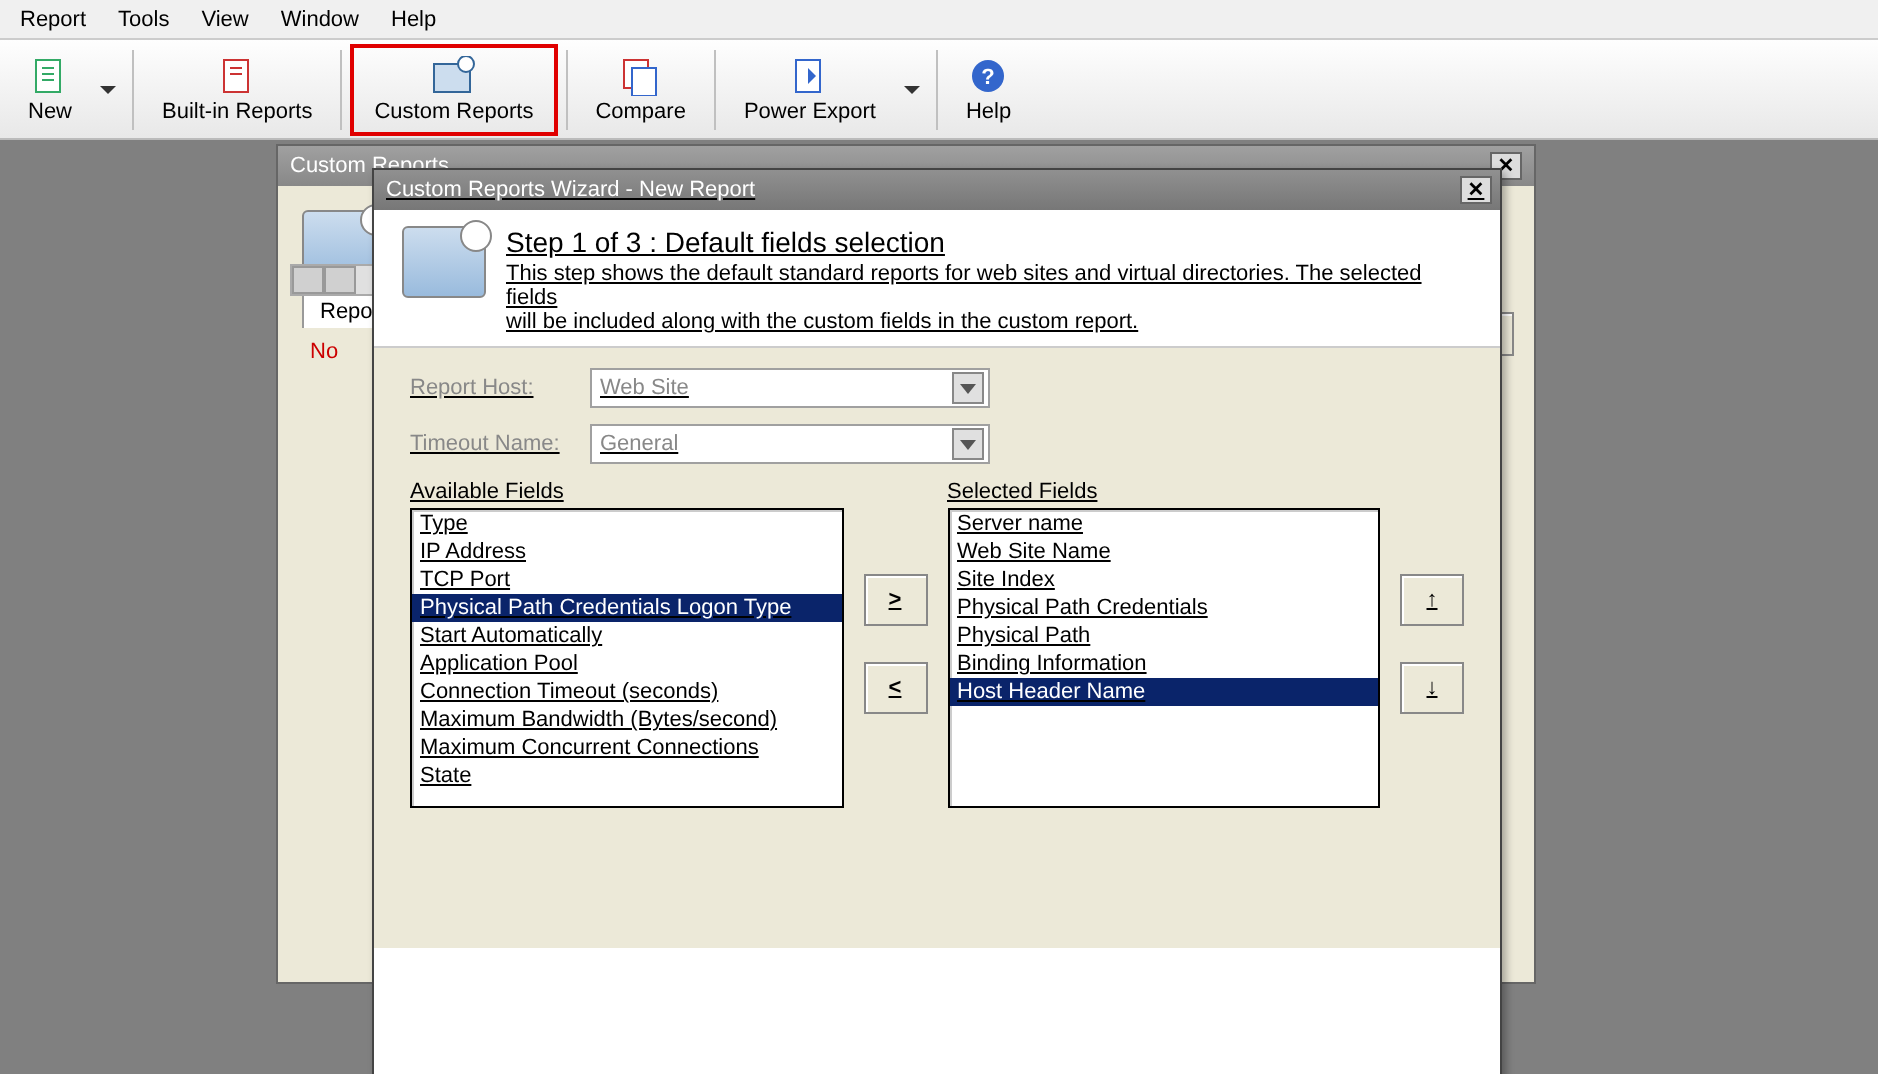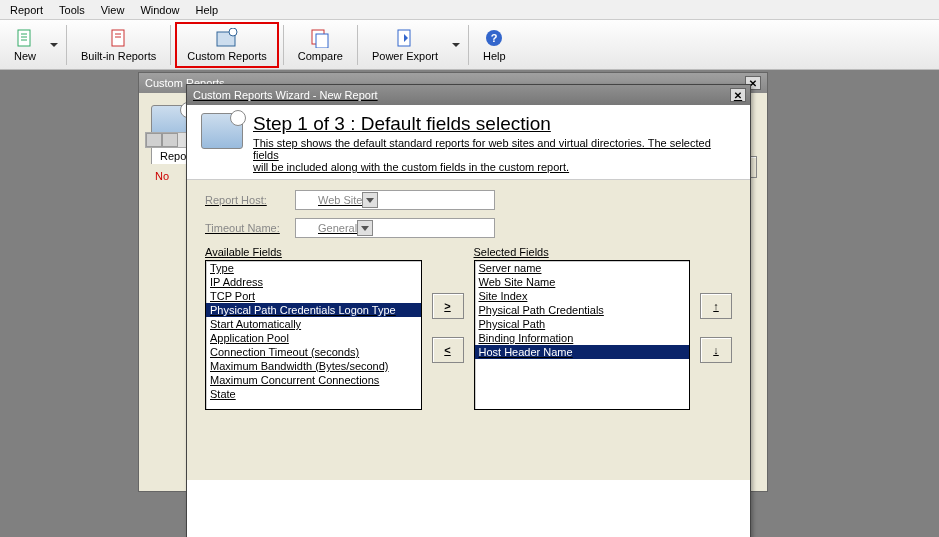--- a/index.html
+++ b/index.html
@@ -22,25 +22,25 @@
   .bg-body .no { color:#c00; margin:6px 0 0 8px; }
   .bg-bottom-btns { position:absolute; right:10px; bottom:10px; display:flex; gap:6px; }
   .winbtn { width:70px; height:22px; border:1px solid #888; background:#ece9d8; display:flex; align-items:center; justify-content:center; box-shadow:inset 1px 1px #fff; color:#888; }
   .winbtn.enabled { color:#000; }
   .scrollbar-h { position:absolute; left:6px; bottom:40px; width:50px; height:16px; background:#e0e0e0; border:1px solid #aaa; display:flex; }
   .scrollbar-h::before,.scrollbar-h::after{ content:''; width:14px; background:#d0d0d0; border:1px solid #999; }
 
   .wizard { position:absolute; left:186px; top:14px; width:565px; height:516px; border:1px solid #444; background:#fff; box-shadow:2px 2px 4px rgba(0,0,0,.3);text-decoration:underline; }
   .wizard .titlebar { height:20px; background:linear-gradient(#909090,#777); color:#fff; display:flex; justify-content:space-between; align-items:center; padding:2px 4px 2px 6px; }
   .wizard-header { display:flex; padding:8px 14px 6px 14px; gap:10px; border-bottom:1px solid #ccc;}
-  .wizard-header .step-title { font-size:19px; margin-bottom:2px; }
+  .wizard-header .step-title { font-size:14px; margin-bottom:2px; }
   .wizard-body { padding:2px 18px 8px 18px; background:#ece9d8; height:300px; }
   .formrow { display:flex; align-items:center; margin:8px 0; }
   .formrow label { width:90px; color:#888; }
-  .combo { width:200px; height:20px; border:1px solid #a0a0a0; background:#fff; display:flex; align-items:center; padding:0 2px 0 22px; color:#888; }
+  .combo { width:200px; height:20px; border:1px solid #a0a0a0; background:#fff; display:flex; align-items:center; justify-content:space-between; padding:0 2px 0 4px; color:#888; }
   .combo .cbtn { width:16px; height:16px; background:#e0e0e0; border:1px solid #888; display:flex; align-items:center; justify-content:center; }
   .combo .cbtn::after{ content:''; border-left:4px solid transparent; border-right:4px solid transparent; border-top:5px solid #555; }
   .fields-area { display:flex; gap:10px; margin-top:4px; }
   .listcol { flex:1; }
   .listcol .hdr { margin-bottom:2px; }
   .listbox { border:1px solid #000000; background:#fff; height:150px; overflow:hidden; box-shadow:inset 1px 1px #ccc; }
   .listbox div { padding:0 4px; line-height:14px; white-space:nowrap; cursor:default; }
   .listbox div.sel { background:#0a246a; color:#fff; }
   .midbtns { display:flex; flex-direction:column; gap:18px; justify-content:center; }
   .sqbtn { width:32px; height:26px; border:1px solid #888; background:#ece9d8; display:flex; align-items:center; justify-content:center; box-shadow:inset 1px 1px #fff; font-weight:bold; }

